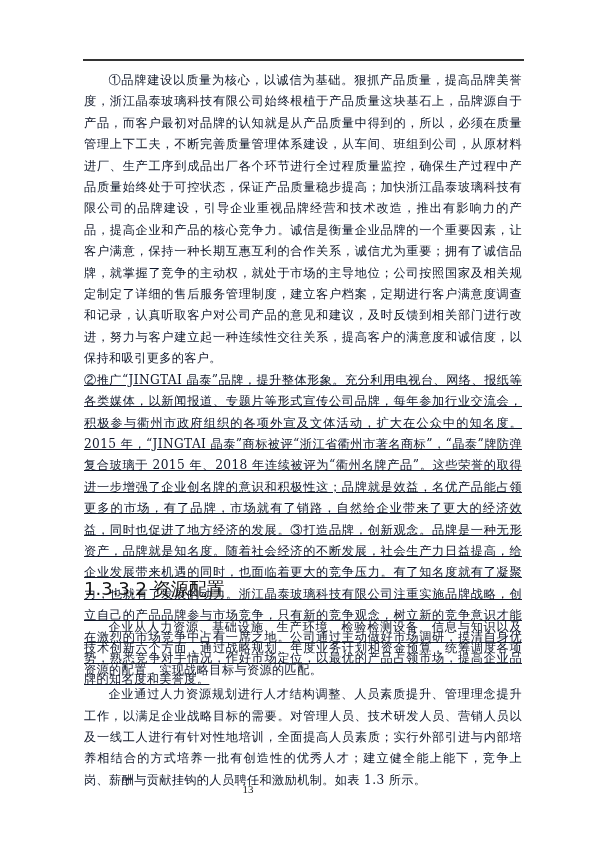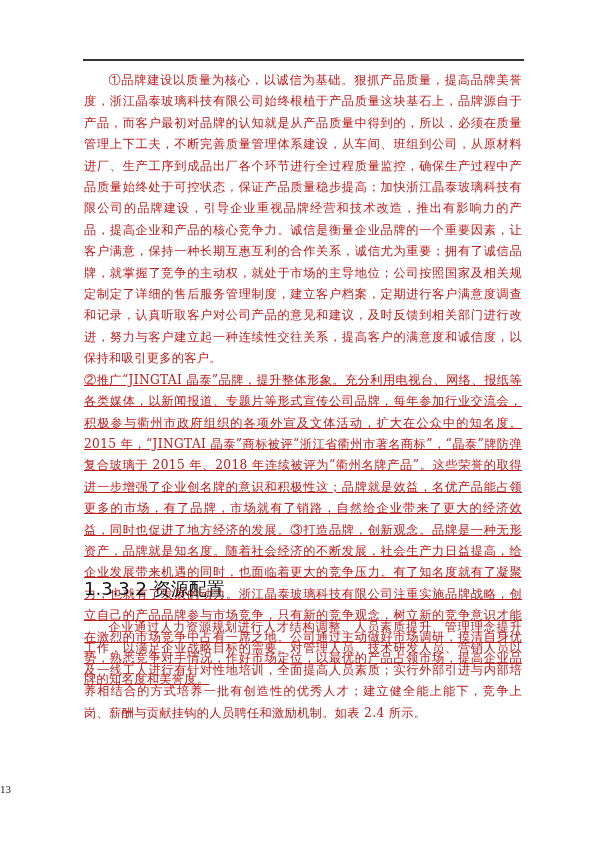--- a/index.html
+++ b/index.html
@@ -9,47 +9,48 @@
     position: absolute; left: 0; width: 600px; top: 41px;
     text-align: center; font-family: "DejaVu Serif", "Liberation Serif", serif;
     font-size: 11px; color: #222; letter-spacing: 0.2px;
   }
   .header-rule {
     position: absolute; left: 83px; width: 441px; top: 59px; height: 2px; background: #333;
   }
   .body-text {
     position: absolute; left: 84px; width: 438px;
     font-family: "DejaVu Serif", "Liberation Serif", serif;
-    font-size: 12.2px; line-height: 21.4px; color: #b91c1c;
+    font-size: 12.2px; line-height: 21.4px; color: #0f172a;
     text-align: justify; text-justify: inter-character;
     letter-spacing: 0.35px;
   }
   .para { margin: 0; text-indent: 2em; }
   .para.noindent { text-indent: 2em; text-decoration: underline; }
   .section-heading {
     position: absolute; left: 84px; top: 577px;
     font-family: "DejaVu Sans", "Liberation Sans", sans-serif;
     font-size: 18px; color: #111; font-weight: normal;
   }
   .page-number {
-    position: absolute; left: 0; width: 496px; top: 783px; 
+    position: absolute; left: 0; width: 496px; top: 783px; text-align: center;
     font-family: "Liberation Serif", "DejaVu Serif", serif; font-size: 11px; color: #222;
   }
 </style>
 </head>
 <body>
 
 <div class="page">
   <div class="header-rule"></div>
 
   <div class="body-text" style="top:70px;">
     <p class="para">①品牌建设以质量为核心，以诚信为基础。狠抓产品质量，提高品牌美誉度，浙江晶泰玻璃科技有限公司始终根植于产品质量这块基石上，品牌源自于产品，而客户最初对品牌的认知就是从产品质量中得到的，所以，必须在质量管理上下工夫，不断完善质量管理体系建设，从车间、班组到公司，从原材料进厂、生产工序到成品出厂各个环节进行全过程质量监控，确保生产过程中产品质量始终处于可控状态，保证产品质量稳步提高；加快浙江晶泰玻璃科技有限公司的品牌建设，引导企业重视品牌经营和技术改造，推出有影响力的产品，提高企业和产品的核心竞争力。诚信是衡量企业品牌的一个重要因素，让客户满意，保持一种长期互惠互利的合作关系，诚信尤为重要；拥有了诚信品牌，就掌握了竞争的主动权，就处于市场的主导地位；公司按照国家及相关规定制定了详细的售后服务管理制度，建立客户档案，定期进行客户满意度调查和记录，认真听取客户对公司产品的意见和建议，及时反馈到相关部门进行改进，努力与客户建立起一种连续性交往关系，提高客户的满意度和诚信度，以保持和吸引更多的客户。</p>
     <p class="para noindent" style="text-indent:0;">②推广“JINGTAI 晶泰”品牌，提升整体形象。充分利用电视台、网络、报纸等各类媒体，以新闻报道、专题片等形式宣传公司品牌，每年参加行业交流会，积极参与衢州市政府组织的各项外宣及文体活动，扩大在公众中的知名度。2015 年，“JINGTAI 晶泰”商标被评“浙江省衢州市著名商标”，“晶泰”牌防弹复合玻璃于 2015 年、2018 年连续被评为“衢州名牌产品”。这些荣誉的取得进一步增强了企业创名牌的意识和积极性这；品牌就是效益，名优产品能占领更多的市场，有了品牌，市场就有了销路，自然给企业带来了更大的经济效益，同时也促进了地方经济的发展。③打造品牌，创新观念。品牌是一种无形资产，品牌就是知名度。随着社会经济的不断发展，社会生产力日益提高，给企业发展带来机遇的同时，也面临着更大的竞争压力。有了知名度就有了凝聚力，也就有了发展的动力。浙江晶泰玻璃科技有限公司注重实施品牌战略，创立自己的产品品牌参与市场竞争，只有新的竞争观念，树立新的竞争意识才能在激烈的市场竞争中占有一席之地。公司通过主动做好市场调研，摸清自身优势，熟悉竞争对手情况，作好市场定位，以最优的产品占领市场，提高企业品牌的知名度和美誉度。</p>
   </div>
 
   <div class="section-heading">1.3.3.2 资源配置</div>
 
   <div class="body-text" style="top:617px;">
-    <p class="para">企业通过人力资源规划进行人才结构调整、人员素质提升、管理理念提升工作，以满足企业战略目标的需要。对管理人员、技术研发人员、营销人员以及一线工人进行有针对性地培训，全面提高人员素质；实行外部引进与内部培养相结合的方式培养一批有创造性的优秀人才；建立健全能上能下，竞争上岗、薪酬与贡献挂钩的人员聘任和激励机制。如表 2.4 所示。</p>
+    <p class="para" style="margin-bottom:3px;">企业从人力资源、基础设施、生产环境、检验检测设备、信息与知识以及技术创新六个方面，通过战略规划、年度业务计划和资金预算，统筹调度各项资源的配置，实现战略目标与资源的匹配。</p>
+    <p class="para">企业通过人力资源规划进行人才结构调整、人员素质提升、管理理念提升工作，以满足企业战略目标的需要。对管理人员、技术研发人员、营销人员以及一线工人进行有针对性地培训，全面提高人员素质；实行外部引进与内部培养相结合的方式培养一批有创造性的优秀人才；建立健全能上能下，竞争上岗、薪酬与贡献挂钩的人员聘任和激励机制。如表 1.3 所示。</p>
   </div>
 
   <div class="page-number">13</div>
 </div>
 
 </body></html>

